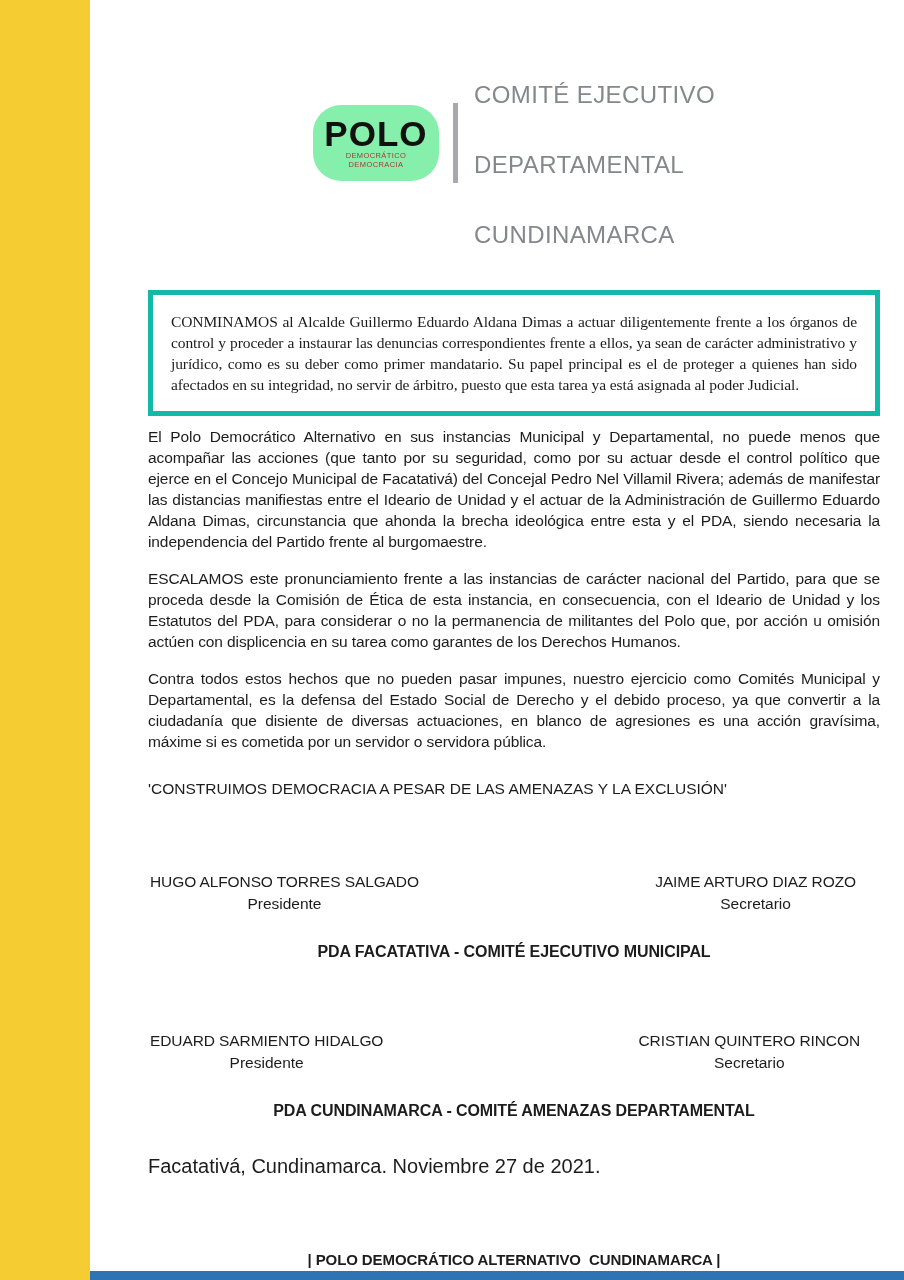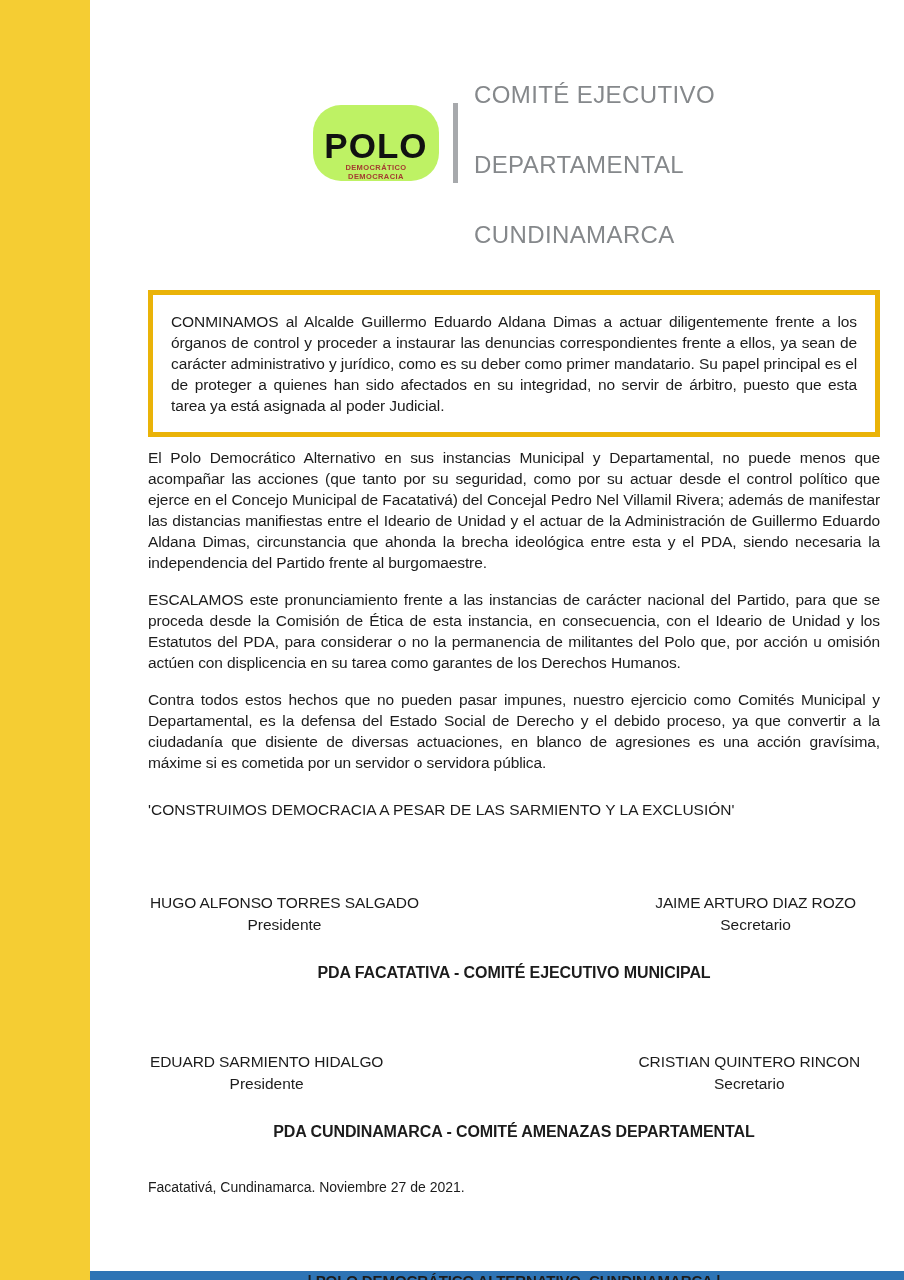--- a/index.html
+++ b/index.html
@@ -25,31 +25,31 @@
     position: absolute; left: 148px; top: 0;
     width: 732px;
   }
   
   .header {
     margin-top: 38px;
     display: flex; justify-content: center; align-items: center;
   }
   .logo {
     width: 126px; height: 76px;
-    background: #bef264;
+    background: #86efac;
     border-radius: 28px;
-    display: flex; flex-direction: column; align-items: center; justify-content: flex-end;
+    display: flex; flex-direction: column; align-items: center; justify-content: center;
     flex-shrink: 0;
   }
   .logo-title {
     font-size: 35px; font-weight: bold; color: #111;
     letter-spacing: 1px; line-height: 34px;
   }
   .logo-sub {
-    font-size: 7.5px; font-weight: bold; color: #A33B31;
+    font-size: 7.5px; font-weight: normal; color: #A33B31;
     line-height: 9px; letter-spacing: 0.4px; text-align: center;
   }
   .header-sep {
     width: 5px; height: 80px;
     background: #A7A9AC;
     margin: 0 16px 0 14px;
   }
   .org-name {
     font-size: 24px; line-height: 26px;
     color: #85888B; letter-spacing: 0.4px;
@@ -57,22 +57,23 @@
     margin-top: 44px;
   }
   
   .doc-body {
     font-size: 15.5px; line-height: 21px;
     letter-spacing: -0.1px;
     text-align: justify;
   }
   .highlight-box {
     margin-top: 42px;
-    border: 5px solid #eab308;
+    border: 5px solid #14b8a6;
     padding: 16px 18px;
+    font-family: Liberation Serif, serif;
   }
   .para { margin: 16px 0 0 0; }
   .para.first-after-box { margin-top: 10px; }
   .quote {
     margin-top: 26px;
     font-size: 15.5px; line-height: 21px;
     text-align: left;
   }
   
   .sig-row {
@@ -87,21 +88,21 @@
   .sig-block-2 { margin-top: 68px; }
   .committee {
     margin-top: 26px;
     text-align: center;
     font-size: 16px; font-weight: bold; letter-spacing: -0.1px;
     line-height: 21px;
   }
   
   .dateline {
     margin-top: 32px;
-    font-size: 14px; line-height: 26px;
+    font-size: 20px; line-height: 26px;
     text-align: left;
   }
   .footer {
     margin-top: 72px;
     text-align: center;
     font-size: 15px; font-weight: bold;
     white-space: pre-wrap;
     letter-spacing: -0.1px;
   }
 </style>
@@ -130,21 +131,21 @@
   <div class="highlight-box doc-body">
     <span>CONMINAMOS al Alcalde Guillermo Eduardo Aldana Dimas a actuar diligentemente frente a los órganos de control y proceder a instaurar las denuncias correspondientes frente a ellos, ya sean de carácter administrativo y jurídico, como es su deber como primer mandatario. Su papel principal es el de proteger a quienes han sido afectados en su integridad, no servir de árbitro, puesto que esta tarea ya está asignada al poder Judicial.</span>
   </div>
 
   <div class="doc-body">
     <p class="para first-after-box">El Polo Democrático Alternativo en sus instancias Municipal y Departamental, no puede menos que acompañar las acciones (que tanto por su seguridad, como por su actuar desde el control político que ejerce en el Concejo Municipal de Facatativá) del Concejal Pedro Nel Villamil Rivera; además de manifestar las distancias manifiestas entre el Ideario de Unidad y el actuar de la Administración de Guillermo Eduardo Aldana Dimas, circunstancia que ahonda la brecha ideológica entre esta y el PDA, siendo necesaria la independencia del Partido frente al burgomaestre.</p>
     <p class="para">ESCALAMOS este pronunciamiento frente a las instancias de carácter nacional del Partido, para que se proceda desde la Comisión de Ética de esta instancia, en consecuencia, con el Ideario de Unidad y los Estatutos del PDA, para considerar o no la permanencia de militantes del Polo que, por acción u omisión actúen con displicencia en su tarea como garantes de los Derechos Humanos.</p>
     <p class="para">Contra todos estos hechos que no pueden pasar impunes, nuestro ejercicio como Comités Municipal y Departamental, es la defensa del Estado Social de Derecho y el debido proceso, ya que convertir a la ciudadanía que disiente de diversas actuaciones, en blanco de agresiones es una acción gravísima, máxime si es cometida por un servidor o servidora pública.</p>
   </div>
 
-  <div class="quote">'CONSTRUIMOS DEMOCRACIA A PESAR DE LAS SARMIENTO Y LA EXCLUSIÓN'</div>
+  <div class="quote">'CONSTRUIMOS DEMOCRACIA A PESAR DE LAS AMENAZAS Y LA EXCLUSIÓN'</div>
 
   <div class="sig-block-1">
     <div class="sig-row">
       <div class="sig">
         <div class="sig-name">HUGO ALFONSO TORRES SALGADO</div>
         <div class="sig-role">Presidente</div>
       </div>
       <div class="sig">
         <div class="sig-name">JAIME ARTURO DIAZ ROZO</div>
         <div class="sig-role">Secretario</div>

